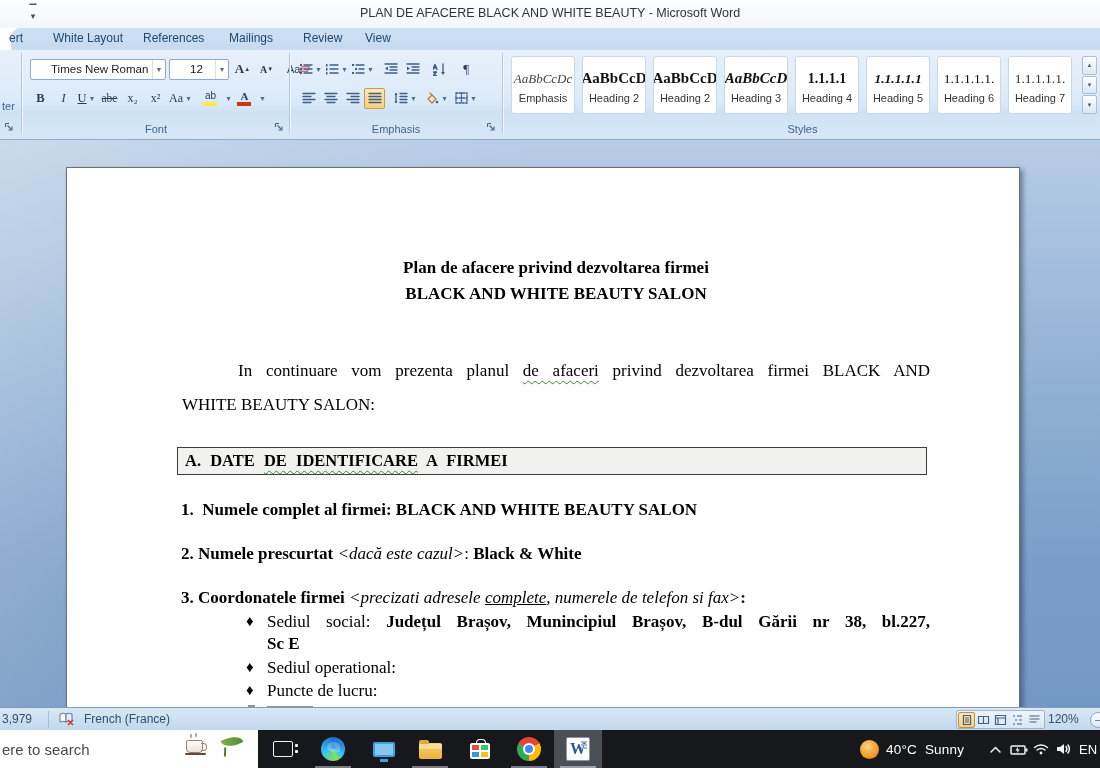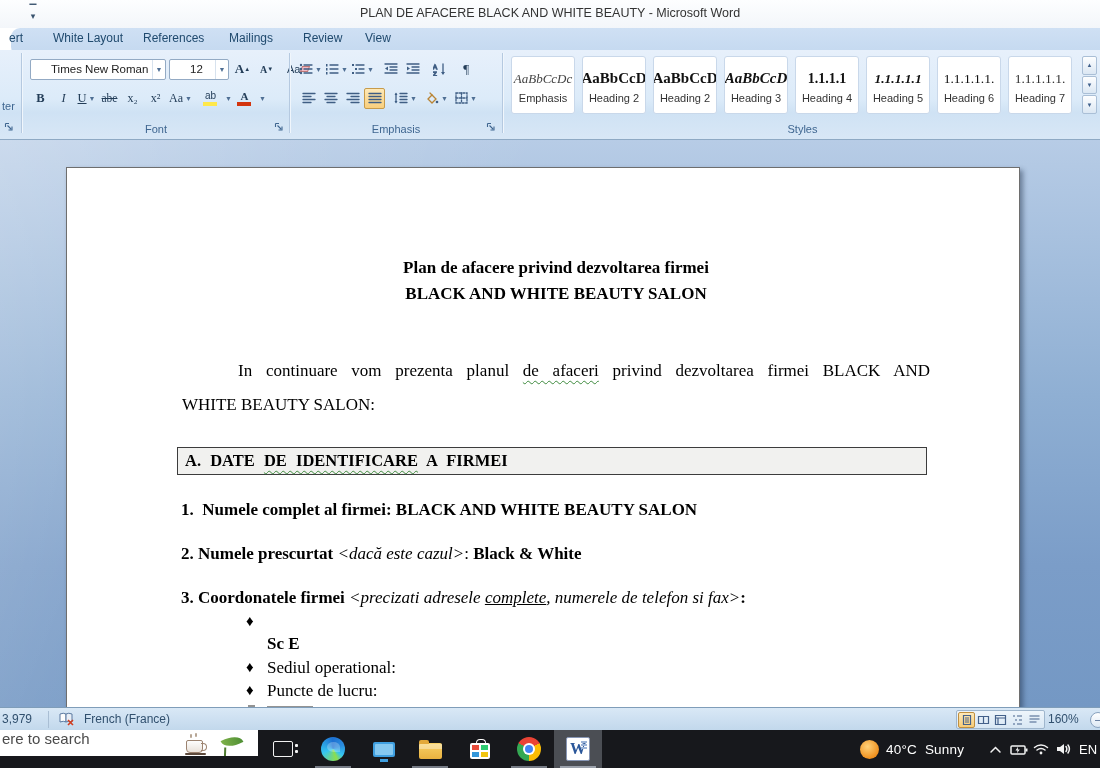--- a/index.html
+++ b/index.html
@@ -110,22 +110,22 @@
     background:linear-gradient(#eef5fb,#d8e7f4); border:1px solid #9fb6cd; border-radius:2px; padding:0 1px; }
   .vbtn { width:17px; height:16px; display:flex; align-items:center; justify-content:center; border-radius:2px; }
   .vbtn.sel { background:linear-gradient(#fde9b9,#f7cc78); border:1px solid #c08f3f; }
   .vpic * { stroke:#44618a; fill:none; stroke-width:1.2; }
   .zoomout-stub { position:absolute; left:1090px; top:4px; width:16px; height:16px; border-radius:50%;
     background:linear-gradient(#ffffff,#dce8f4); border:1px solid #8aa3bf; color:#44618a;
     font-size:11px; text-align:center; line-height:13px; }
 
   
   .taskbar { position:absolute; left:0; top:730px; width:1100px; height:38px; background:#17181c; }
-  .searchbox { position:absolute; left:0; top:0; width:258px; height:26px; background:#fff;
-    display:flex; align-items:flex-start; overflow:hidden; }
+  .searchbox { position:absolute; left:0; top:0; width:258px; height:38px; background:#fff;
+    display:flex; align-items:center; overflow:hidden; }
   .searchtext { font-size:15px; color:#4a4a4a; margin-left:2px; flex:0 0 auto; }
   .cup { position:absolute; left:186px; top:10px; width:17px; height:13px;
     background:linear-gradient(#fdfdfd,#e9e2da); border:1px solid #9c8370; border-radius:2px 2px 4px 4px; }
   .cup::before { content:""; position:absolute; right:-5px; top:2px; width:5px; height:6px;
     border:1.5px solid #9c8370; border-left:none; border-radius:0 4px 4px 0; }
   .cup::after { content:""; position:absolute; left:-2px; bottom:-3px; width:21px; height:2px; background:#5d4a3c; border-radius:2px; }
   .steam { position:absolute; left:190px; top:4px; width:2px; height:4px; background:#b7a695; border-radius:2px; box-shadow:5px -1px 0 #b7a695; }
   .leaf { position:absolute; left:222px; top:6px; width:20px; height:11px; background:linear-gradient(100deg,#7fb24a,#4f8f34);
     border-radius:0 95% 0 95%; transform:rotate(-28deg); }
   .leaf::after { content:""; position:absolute; left:-2px; bottom:-5px; width:2px; height:9px; background:#4f7a30; transform:rotate(30deg); }
@@ -416,20 +416,21 @@
 
       <div class="secbox" style="top:279px"><span>A. DATE </span><span class="spell">DE IDENTIFICARE</span><span> A FIRMEI</span></div>
 
       <div class="ln bold" style="top:332px;left:114px">1.  Numele complet al firmei: BLACK AND WHITE BEAUTY SALON</div>
 
       <div class="ln" style="top:376px;left:114px"><span class="bold">2. Numele prescurtat </span><span class="ital">&lt;dacă este cazul&gt;</span><span>: </span><span class="bold">Black &amp; White</span></div>
 
       <div class="ln" style="top:420px;left:114px"><span class="bold">3. Coordonatele firmei </span><span class="ital">&lt;precizati adresele </span><span class="ital uline">complete</span><span class="ital">, numerele de telefon si fax&gt;</span><span class="bold">:</span></div>
 
       <span class="bullet-glyph" style="top:445px;left:179px">♦</span>
+      <div class="ln jln" style="top:444px;left:200px;width:663px"><span>Sediul social: </span><span class="bold">Județul Brașov, Munincipiul Brașov, B-dul Gării nr 38, bl.227,</span></div>
       <div class="ln bold" style="top:466px;left:200px">Sc E</div>
 
       <span class="bullet-glyph" style="top:491px;left:179px">♦</span>
       <div class="ln" style="top:490px;left:200px">Sediul operational:</div>
 
       <span class="bullet-glyph" style="top:514px;left:179px">♦</span>
       <div class="ln" style="top:513px;left:200px">Puncte de lucru:</div>
 
       <div class="smudge" style="top:537px;left:181px;width:7px;height:4px"></div>
       <div class="smudge" style="top:538px;left:200px;width:46px;height:3px"></div>
@@ -471,21 +472,21 @@
         <svg class="vpic" width="13" height="12">
             <path d="M2 2h2M6 2h5M4 6h2M8 6h3M2 10h2M6 10h5"></path>
           </svg>
       </div>
       <div class="vbtn">
         <svg class="vpic" width="13" height="12">
             <path d="M1.5 2h10M1.5 5h10M1.5 8h7"></path>
           </svg>
       </div>
     </div>
-    <span class="sb-item" style="left:1048px">160%</span>
+    <span class="sb-item" style="left:1048px">120%</span>
     <div class="zoomout-stub">–</div>
   </div>
 
   <div class="taskbar">
     <div class="searchbox">
       <span class="searchtext">ere to search</span>
       <span class="steam"></span>
       <span class="cup"></span>
       <span class="leaf"></span>
     </div>

